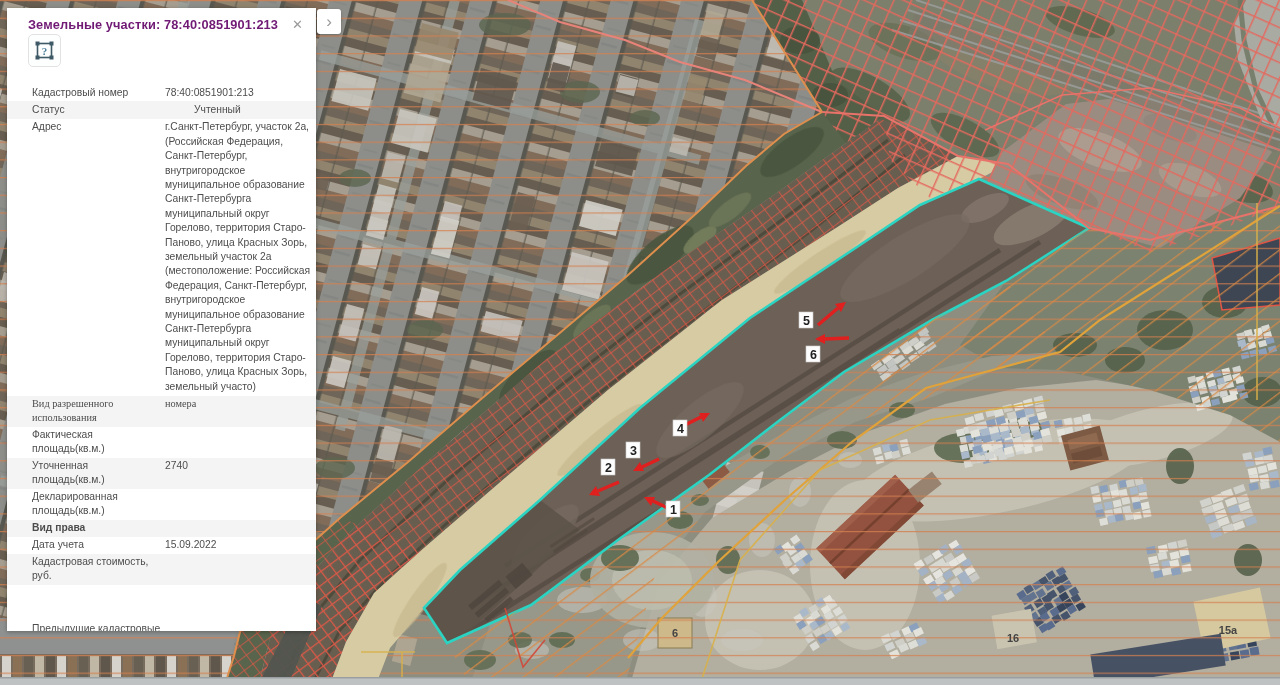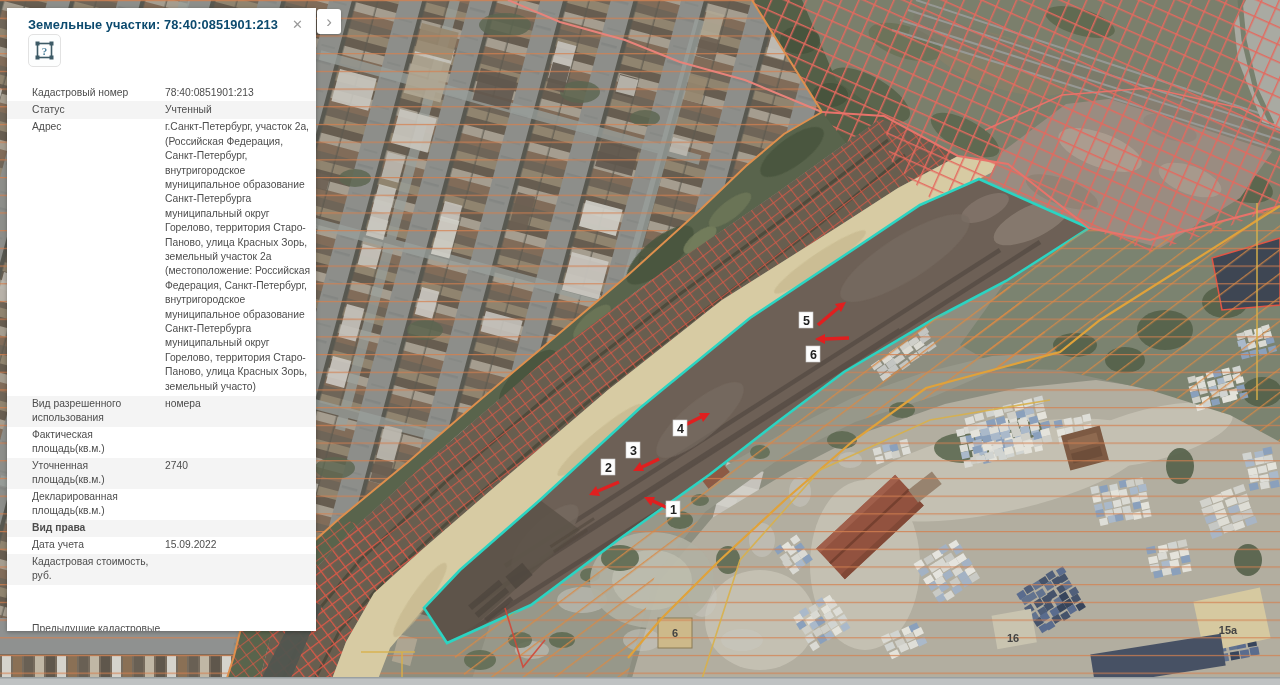--- a/index.html
+++ b/index.html
@@ -1,18 +1,18 @@
 <!DOCTYPE html>
 <html><head><meta charset="utf-8">
 <style>
 *{margin:0;padding:0;box-sizing:border-box;}
 html,body{width:1280px;height:685px;overflow:hidden;font-family:"Liberation Sans",sans-serif;}
 #stage{position:relative;width:1280px;height:685px;background:#8d8e80;}
 #panel{position:absolute;left:7px;top:8px;width:309px;height:623px;background:#fff;box-shadow:0 1px 4px rgba(0,0,0,.3);overflow:hidden;}
-#panel h1{font-size:12.8px;font-weight:bold;color:#0c4a6e;margin:9px 0 0 21px;white-space:nowrap;letter-spacing:0.1px;}
+#panel h1{font-size:12.8px;font-weight:bold;color:#701a75;margin:9px 0 0 21px;white-space:nowrap;letter-spacing:0.1px;}
 #closex{position:absolute;top:9px;right:13px;color:#9a9a9a;font-size:13px;}
 #helpbtn{position:absolute;left:21px;top:26px;width:33px;height:33px;border:1px solid #e2e2e2;border-radius:5px;background:#fdfefe;display:flex;align-items:center;justify-content:center;}
 #tbl{position:absolute;left:0;top:76px;width:100%;font-size:10.3px;color:#4d4d4d;}
 #tbl .lab{width:158px;padding:1.5px 4px 1.5px 25px;line-height:14px;flex-shrink:0;}
 #tbl .val{padding:1.5px 4px 1.5px 0;line-height:14.4px;color:#4d4d4d;width:151px;}
 #tbl .alt{background:#f4f4f4;}
 #tab{position:absolute;left:317px;top:9px;width:24px;height:25px;background:#fff;border-radius:3px;color:#999;font-size:17px;display:flex;align-items:center;justify-content:center;box-shadow:0 1px 3px rgba(0,0,0,.25);}
 </style></head>
 <body>
 <div id="stage">
@@ -876,29 +876,29 @@
           <rect x="14.5" y="14.5" width="4" height="4" fill="#3d5a66"></rect>
           <text x="9.5" y="13.5" text-anchor="middle" font-family="Liberation Serif,serif" font-size="11" font-weight="bold" fill="#4a7f9a">?</text>
         </svg>
       </div>
 
 <div id="tbl">
 <div style="display:flex;">
           <div class="lab">Кадастровый номер</div>
           <div class="val">78:40:0851901:213</div>
         </div>
-<div class="alt" style="display:flex;">
+<div class="alt" style="display:flex;gap:29px;">
           <div class="lab">Статус</div>
           <div class="val">Учтенный</div>
         </div>
 <div style="display:flex;">
           <div class="lab">Адрес</div>
           <div class="val">г.Санкт-Петербург, участок 2а, (Российская Федерация, Санкт-Петербург, внутригородское муниципальное образование Санкт-Петербурга муниципальный округ Горелово, территория Старо-Паново, улица Красных Зорь, земельный участок 2а (местоположение: Российская Федерация, Санкт-Петербург, внутригородское муниципальное образование Санкт-Петербурга муниципальный округ Горелово, территория Старо-Паново, улица Красных Зорь, земельный участо)</div>
         </div>
-<div class="alt" style="display:flex;">
+<div class="alt" style="display:flex;font-family:Liberation Serif, serif;">
           <div class="lab">Вид разрешенного использования</div>
           <div class="val">номера</div>
         </div>
 <div style="display:flex;">
           <div class="lab">Фактическая площадь(кв.м.)</div>
           <div class="val"></div>
         </div>
 <div class="alt" style="display:flex;">
           <div class="lab">Уточненная площадь(кв.м.)</div>
           <div class="val">2740</div>

